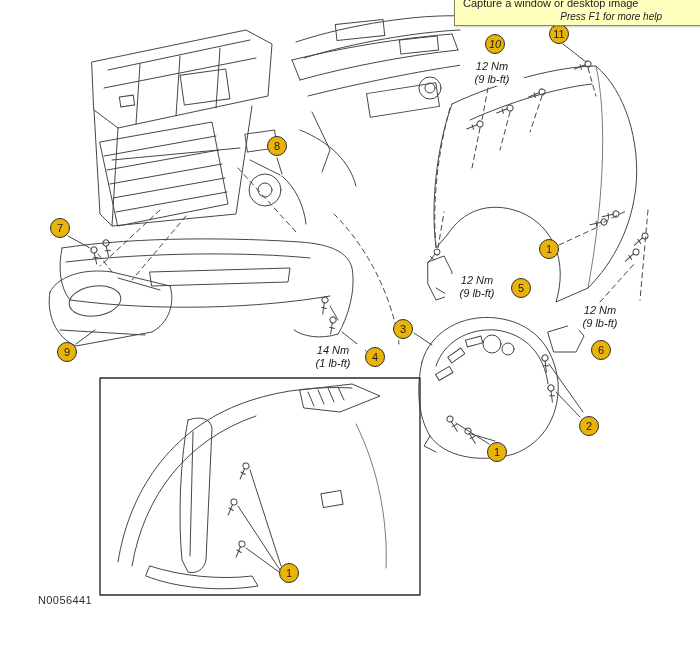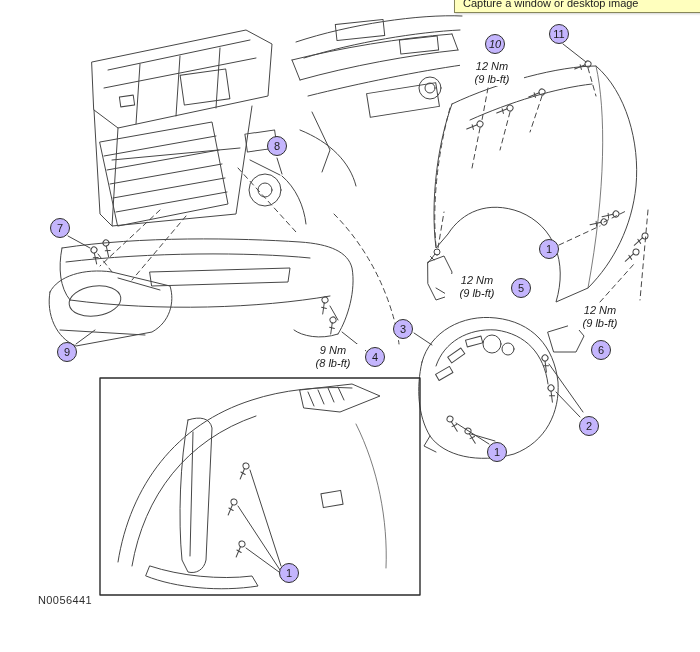--- a/index.html
+++ b/index.html
@@ -12,21 +12,21 @@
   svg.art { position:absolute; left:0; top:0; z-index:1; }
   svg.art path, svg.art line, svg.art rect, svg.art circle, svg.art ellipse, svg.art polyline {
     stroke:#474747; fill:none; stroke-width:1; stroke-linecap:round; stroke-linejoin:round;
   }
   svg.art .d { stroke-dasharray:5 4; }
   svg.art .thin { stroke-width:0.8; stroke:#5a5a5a; }
   svg.art .box { stroke-width:1.4; stroke:#2b2b2b; }
 
   .callout {
     position:absolute; width:20px; height:20px; z-index:3;
-    border:1.4px solid #2e2e2e; border-radius:50%; background:#c4b5fd;
+    border:1.4px solid #2e2e2e; border-radius:50%; background:#eab308;
     display:flex; align-items:center; justify-content:center;
     font-size:11px; line-height:1; color:#1c1c1c;
   }
   .torque {
     position:absolute; width:64px; z-index:2; text-align:center;
     font-size:11px; line-height:13px; color:#1c1c1c; background:#fff;
   }
   .torque span { display:block;font-style:italic; }
   .part-number {
     position:absolute; left:38px; top:594px; z-index:2;
@@ -237,37 +237,38 @@
   </div>
   <div class="torque" style="left:445px; top:274px;">
     <span>12 Nm</span>
     <span>(9 lb-ft)</span>
   </div>
   <div class="torque" style="left:568px; top:304px;">
     <span>12 Nm</span>
     <span>(9 lb-ft)</span>
   </div>
   <div class="torque" style="left:301px; top:344px;">
-    <span>9 Nm</span>
-    <span>(8 lb-ft)</span>
+    <span>14 Nm</span>
+    <span>(1 lb-ft)</span>
   </div>
 
   <div class="callout" style="left:485px; top:34px;font-style:italic;">10</div>
   <div class="callout" style="left:549px; top:24px;">11</div>
   <div class="callout" style="left:267px; top:136px;">8</div>
   <div class="callout" style="left:50px;  top:218px;">7</div>
   <div class="callout" style="left:57px;  top:342px;">9</div>
   <div class="callout" style="left:539px; top:239px;">1</div>
   <div class="callout" style="left:511px; top:278px;">5</div>
   <div class="callout" style="left:591px; top:340px;">6</div>
   <div class="callout" style="left:393px; top:319px;">3</div>
   <div class="callout" style="left:365px; top:347px;">4</div>
   <div class="callout" style="left:579px; top:416px;">2</div>
   <div class="callout" style="left:487px; top:442px;">1</div>
   <div class="callout" style="left:279px; top:563px;">1</div>
 
   <div class="part-number">N0056441</div>
 
   <div class="tooltip">
     <span class="title">Capture a window or desktop image</span>
+    <span class="sub">Press F1 for more help</span>
   </div>
 
 </div>
 
 </body></html>

